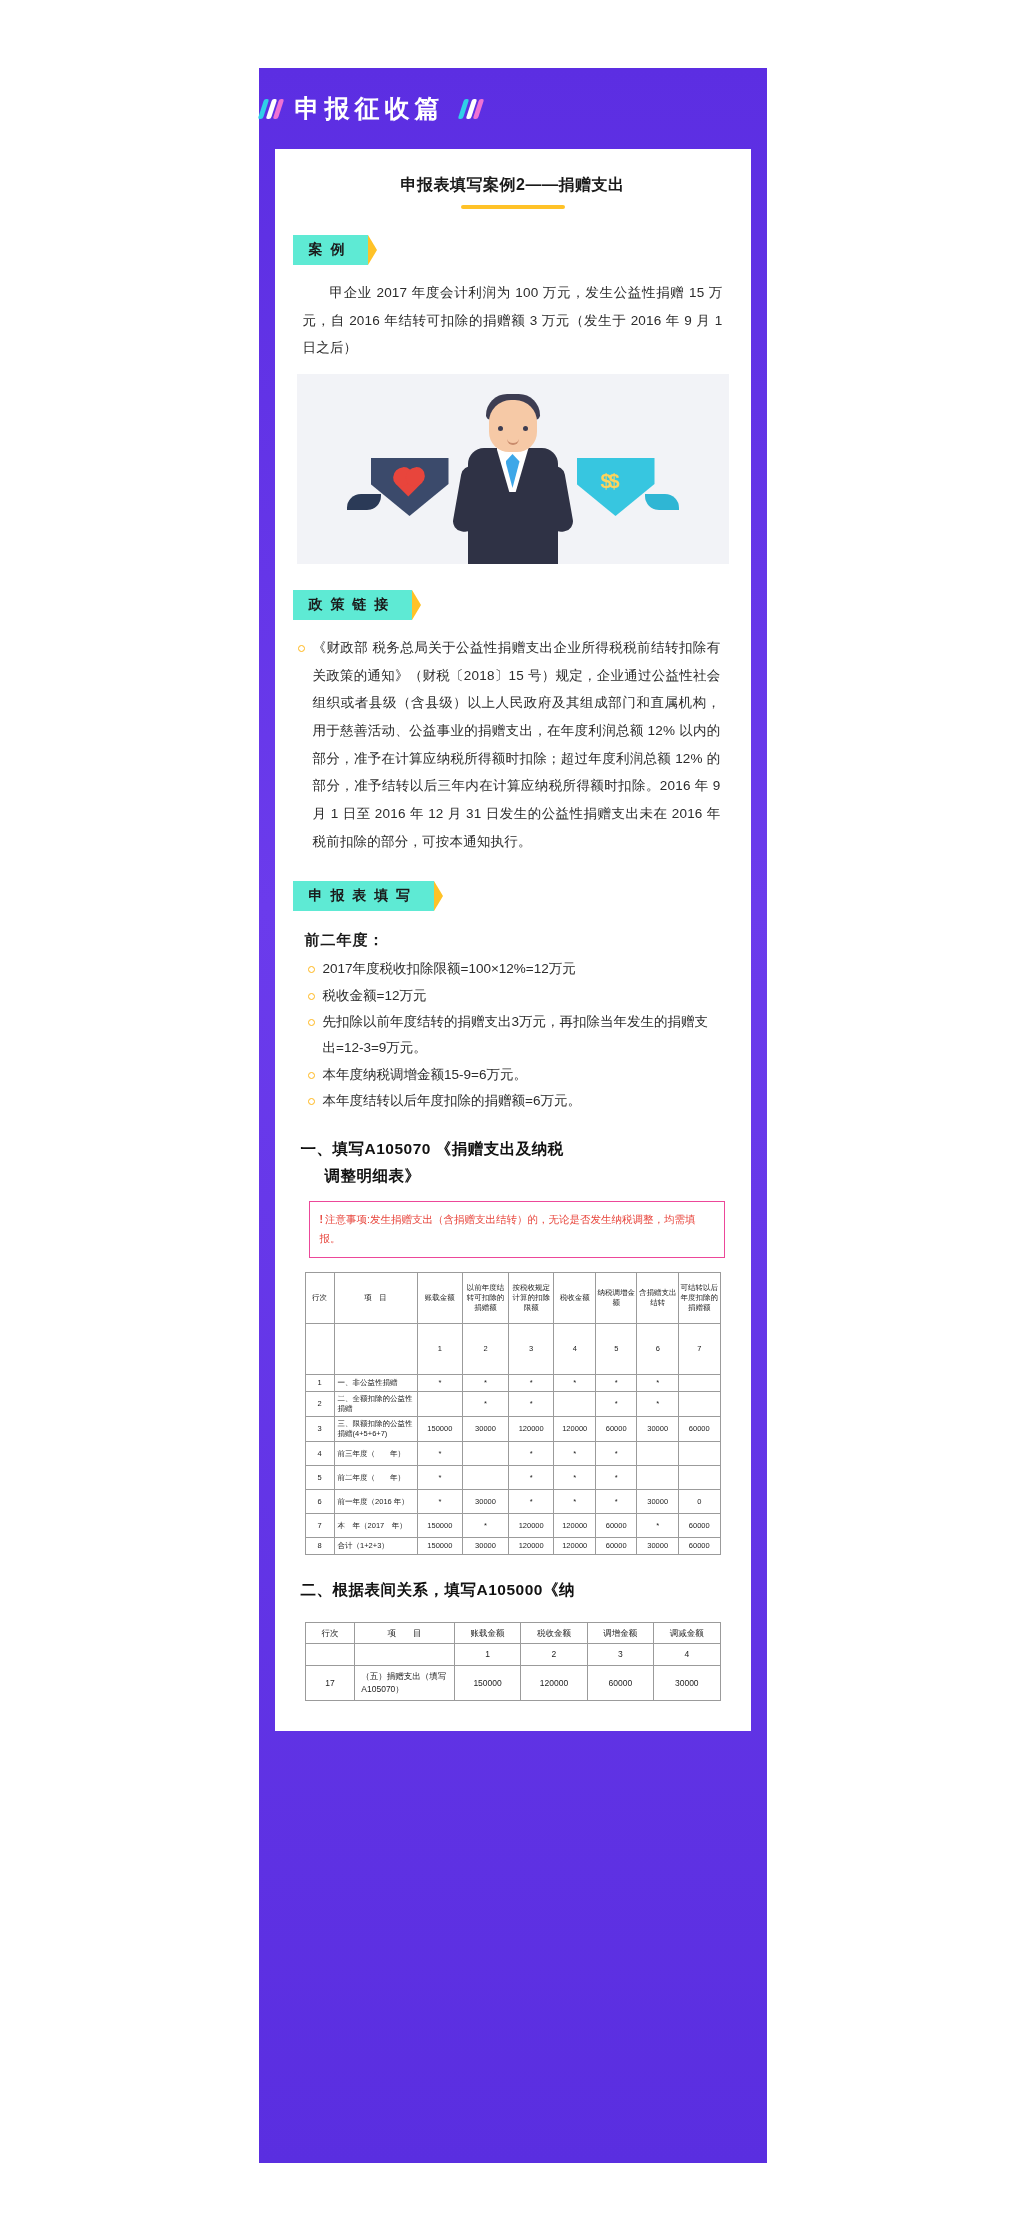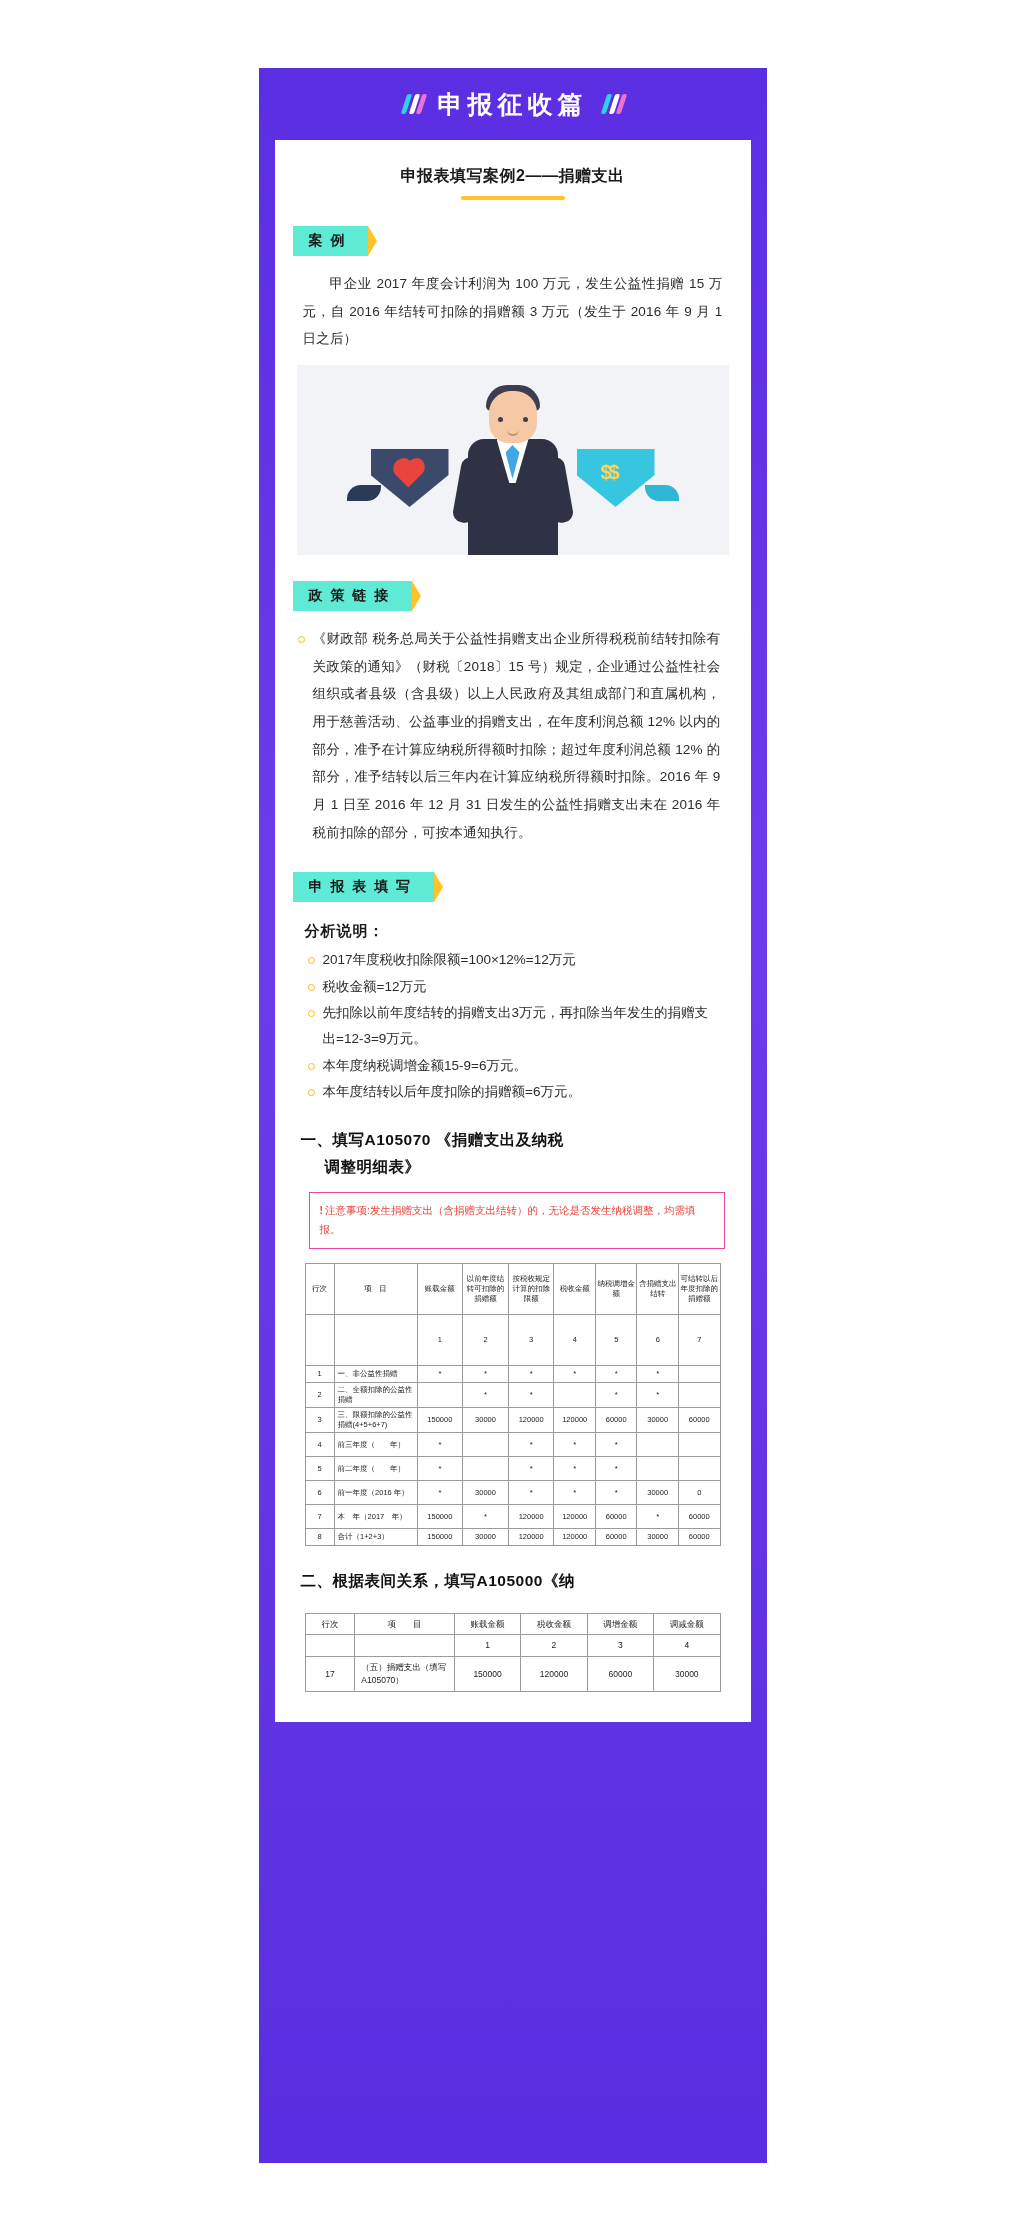--- a/index.html
+++ b/index.html
@@ -25,24 +25,23 @@
     margin-top: 68px;
     margin-bottom: 68px;
     background: #5b2fe0;
     background: linear-gradient(180deg, #5c2ee2 0%, #6b3bec 40%, #5a2ee0 100%);
     padding: 0 0 22px 0;
     box-sizing: border-box;
     position: relative;
   }
   
   .banner {
-    height: 72px;
+    height: 81px;
     display: flex;
     align-items: center;
-    justify-content: center;
     gap: 14px;
   }
   .banner-title {
     color: #ffffff;
     font-size: 25px;
     font-weight: bold;
     letter-spacing: 5px;
   }
   .slash {
     display: inline-block;
@@ -442,21 +441,21 @@
 
       <div class="tag-wrap">
         <span class="tag">政 策 链 接</span>
       </div>
       <div class="para policy para-noindent">《财政部 税务总局关于公益性捐赠支出企业所得税税前结转扣除有关政策的通知》（财税〔2018〕15 号）规定，企业通过公益性社会组织或者县级（含县级）以上人民政府及其组成部门和直属机构，用于慈善活动、公益事业的捐赠支出，在年度利润总额 12% 以内的部分，准予在计算应纳税所得额时扣除；超过年度利润总额 12% 的部分，准予结转以后三年内在计算应纳税所得额时扣除。2016 年 9 月 1 日至 2016 年 12 月 31 日发生的公益性捐赠支出未在 2016 年税前扣除的部分，可按本通知执行。</div>
 
       <div class="tag-wrap">
         <span class="tag">申 报 表 填 写</span>
       </div>
 
-      <div class="subhead">分析说明：</div>
+      <div class="subhead">前二年度：</div>
       <ul class="bullets">
         <li>2017年度税收扣除限额=100×12%=12万元</li>
         <li>税收金额=12万元</li>
         <li>先扣除以前年度结转的捐赠支出3万元，再扣除当年发生的捐赠支出=12-3=9万元。</li>
         <li>本年度纳税调增金额15-9=6万元。</li>
         <li>本年度结转以后年度扣除的捐赠额=6万元。</li>
       </ul>
 
       <div class="numhead">
         <span>一、填写A105070 《捐赠支出及纳税</span>

